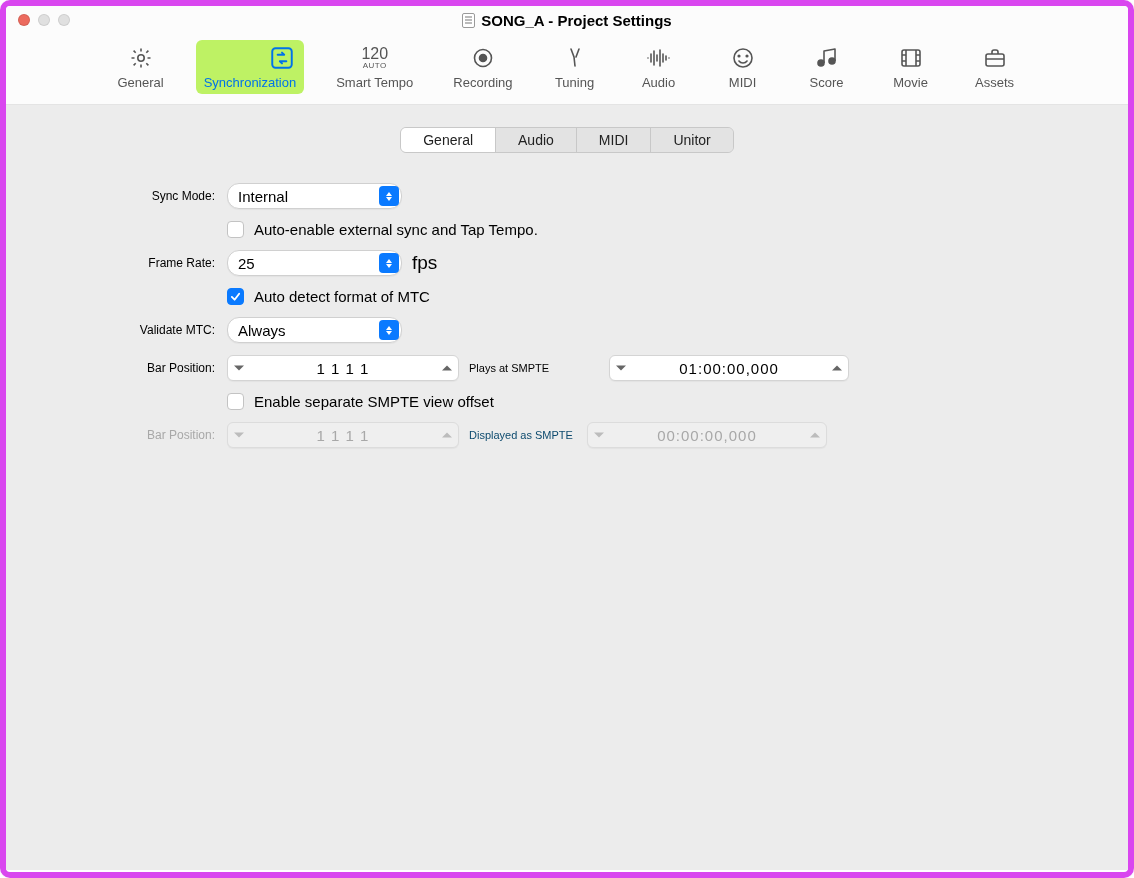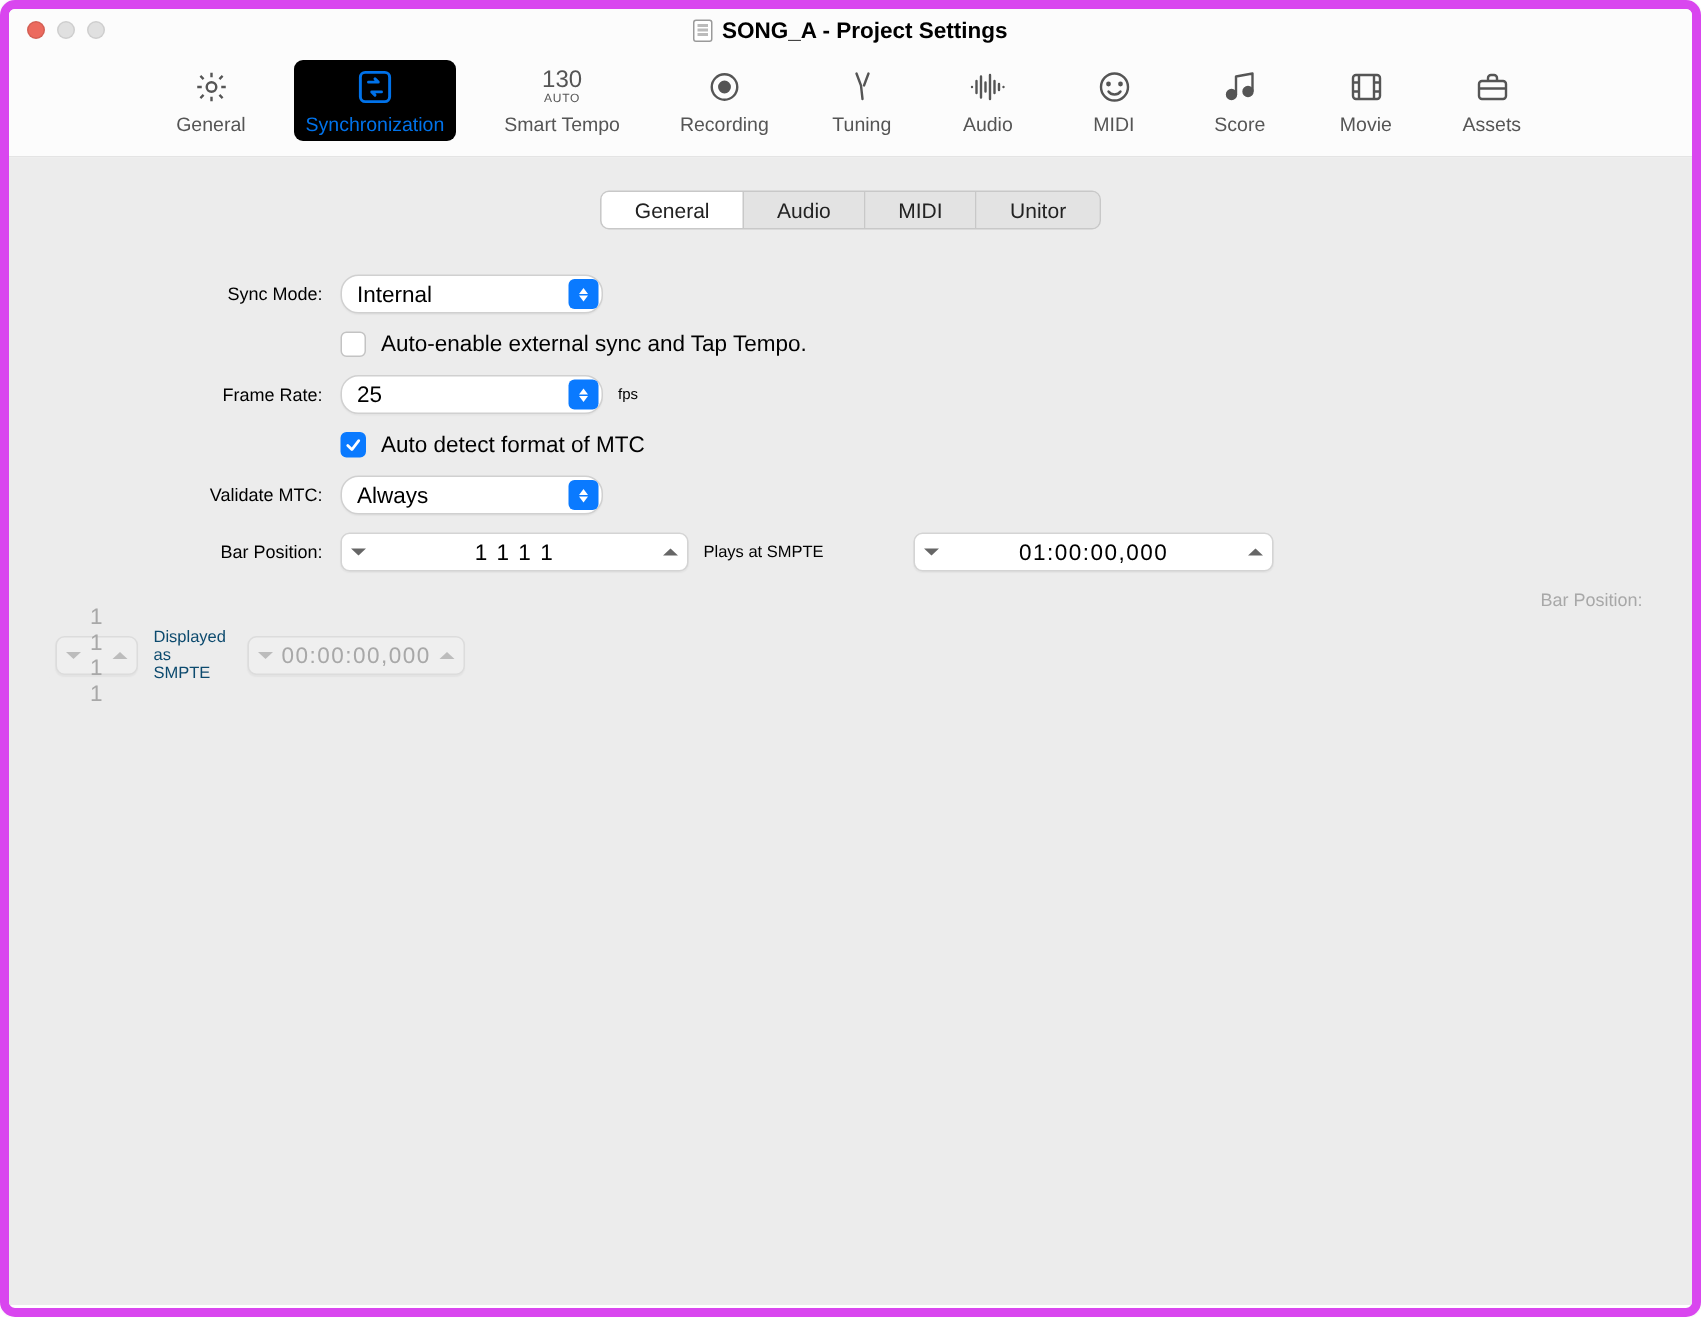--- a/index.html
+++ b/index.html
@@ -72,22 +72,23 @@
     align-items: center;
     gap: 3px;
     font-size: 13px;
     color: #555;
     padding: 4px 8px;
     border-radius: 6px;
     min-width: 60px;
   }
   .tool-btn svg { display:block; }
   .tool-btn.active {
-    background: #000000;
+    background: #bef264;
     color: #0072ea;
+    align-items: flex-end;
   }
   .tool-btn.active svg { color:#0072ea; }
   .tool-icon { width: 28px; height: 28px; display:flex; align-items:center; justify-content:center; color:#555;}
   .tool-btn.active .tool-icon { color:#0072ea; }
   .tool-icon .tempo-num { font-size: 16px; font-weight: 400; line-height: 1; }
   .tool-icon .tempo-sub { font-size: 8px; letter-spacing: 0.5px; line-height:1;}
 
   .body-area {
     background: #ececec;
     height: calc(100% - 28px - 73px);
@@ -172,21 +173,21 @@
   .select .select-toggle::after {
     content:"";
     width: 0; height: 0;
     border-left: 3px solid transparent;
     border-right: 3px solid transparent;
   }
   .select .select-toggle::before { border-bottom: 4px solid #fff; }
   .select .select-toggle::after  { border-top: 4px solid #fff; }
   .select.w175 { width: 175px; }
 
-  .unit { font-size: 10px; color: #000; }
+  .unit { font-size: 19px; color: #000; }
 
   .checkbox {
     width: 17px; height: 17px;
     border: 1px solid #c3c3c3;
     border-radius: 4px;
     background: #fff;
     display: inline-flex;
     align-items: center;
     justify-content: center;
     flex-shrink: 0;
@@ -278,21 +279,21 @@
             <rect x="3" y="3" width="18" height="18" rx="3"></rect>
             <path d="M8 9h6l-2-2M16 15h-6l2 2" stroke-linecap="round" stroke-linejoin="round"></path>
           </svg>
       </span>
       <span>Synchronization</span>
     </div>
 
 
     <div class="tool-btn">
       <span class="tool-icon" style="flex-direction:column;">
-        <span class="tempo-num">130</span>
+        <span class="tempo-num">120</span>
         <span class="tempo-sub">AUTO</span>
       </span>
       <span>Smart Tempo</span>
     </div>
 
     <div class="tool-btn">
       <span class="tool-icon">
         <svg width="24" height="24" viewBox="0 0 24 24" fill="none" stroke="currentColor" stroke-width="1.6">
             <circle cx="12" cy="12" r="8.5"></circle>
             <circle cx="12" cy="12" r="3.5" fill="currentColor"></circle>
@@ -434,20 +435,24 @@
                 <span class="chev-down"></span>
               </span>
             <span class="val">01:00:00,000</span>
             <span class="chev">
                 <span class="chev-up"></span>
               </span>
           </div>
         </div>
 
         <div class="label-col"></div>
+        <div class="field-col">
+          <span class="checkbox"></span>
+          <span class="checkbox-label">Enable separate SMPTE view offset</span>
+        </div>
 
         <div class="label-col disabled">Bar Position:</div>
         <div class="field-col">
           <div class="stepper disabled">
             <span class="chev">
                 <span class="chev-down"></span>
               </span>
             <span class="val">1  1  1      1</span>
             <span class="chev">
                 <span class="chev-up"></span>

